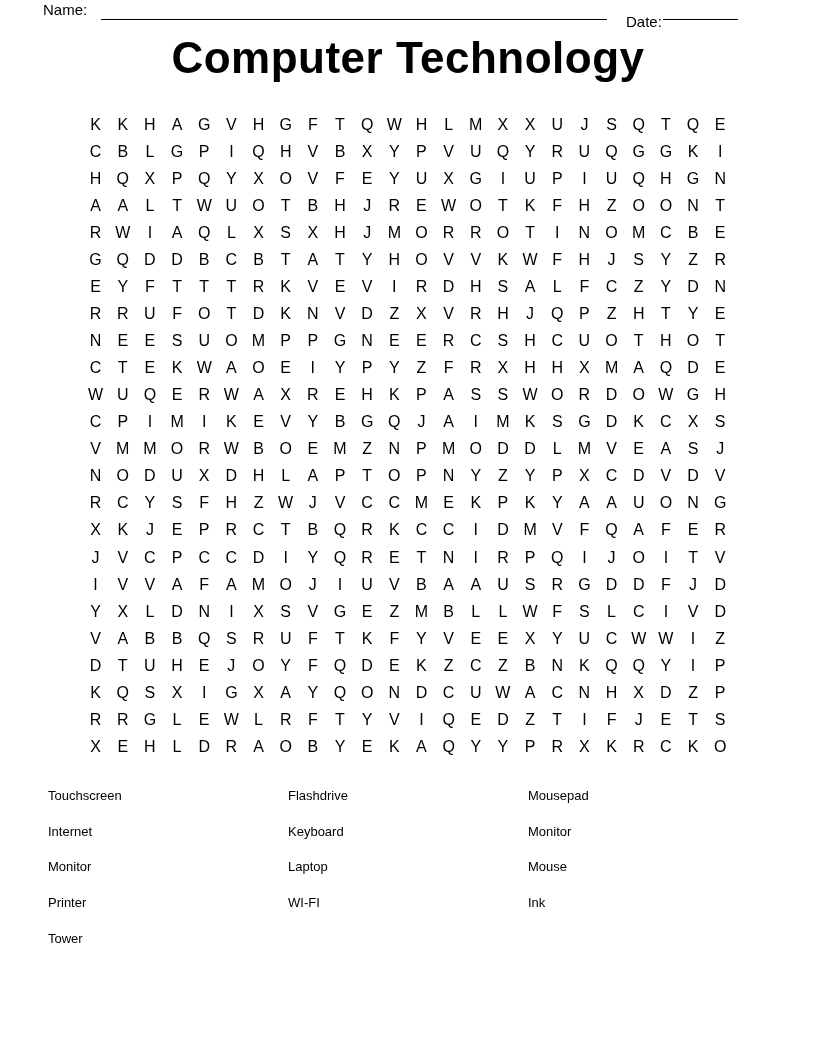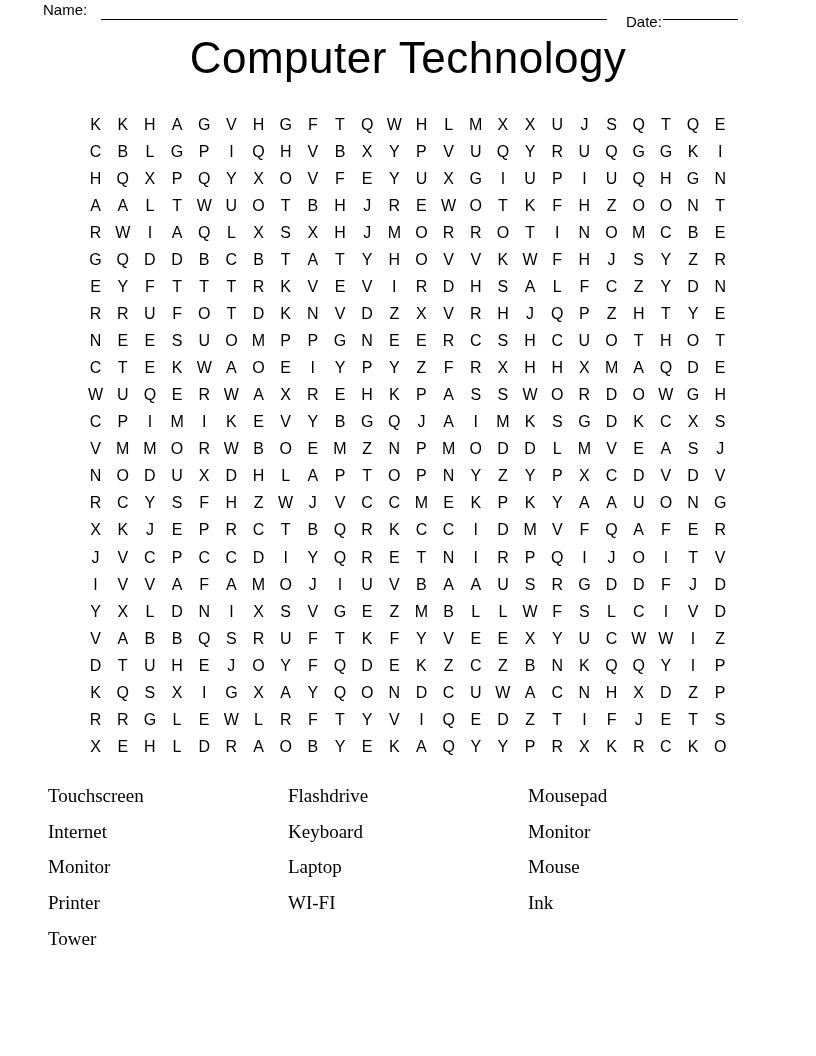--- a/index.html
+++ b/index.html
@@ -49,21 +49,21 @@
   }
   
   .title {
     position: absolute;
     top: 33px;
     left: 0;
     width: 100%;
     margin: 0;
     text-align: center;
     font-size: 44px;
-    font-weight: 400;
+    font-weight: 700;
     letter-spacing: 0.5px;
   }
   
   .grid {
     position: absolute;
     left: 82px;
     top: 111px;
     display: grid;
     grid-template-columns: repeat(24, 27.17px);
     grid-auto-rows: 27.07px;
@@ -79,24 +79,23 @@
   .words {
     position: absolute;
     left: 48px;
     top: 778px;
     display: flex;
   }
   .word-col {
     width: 240px;
   }
   .word {
-    font-size: 19px;
+    font-size: 13px;
     line-height: 35.7px;
     white-space: nowrap;
-    font-family: Liberation Serif, serif;
   }
 </style>
 </head>
 <body>
 
 <div class="page">
 
   <span class="name-label">Name:</span>
   <div class="name-line"></div>
 

